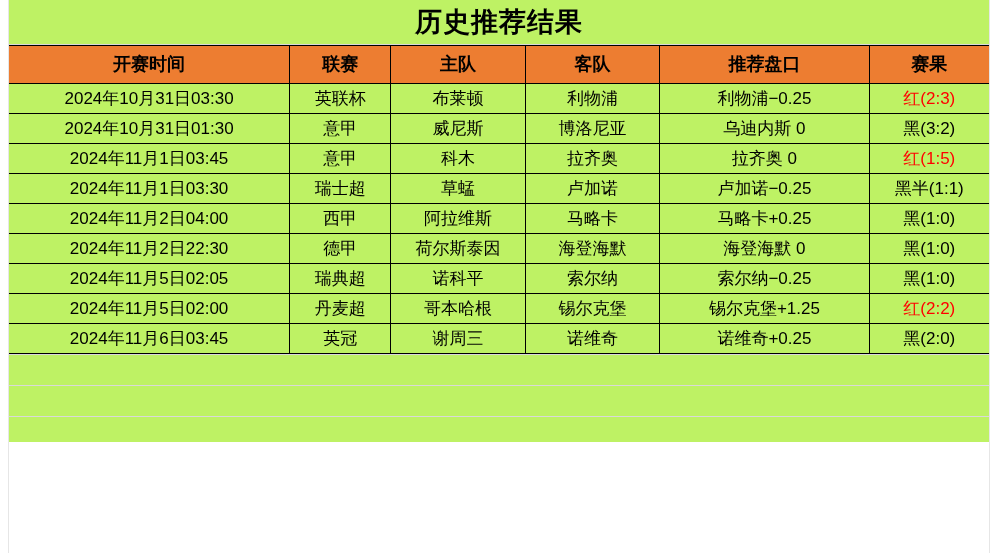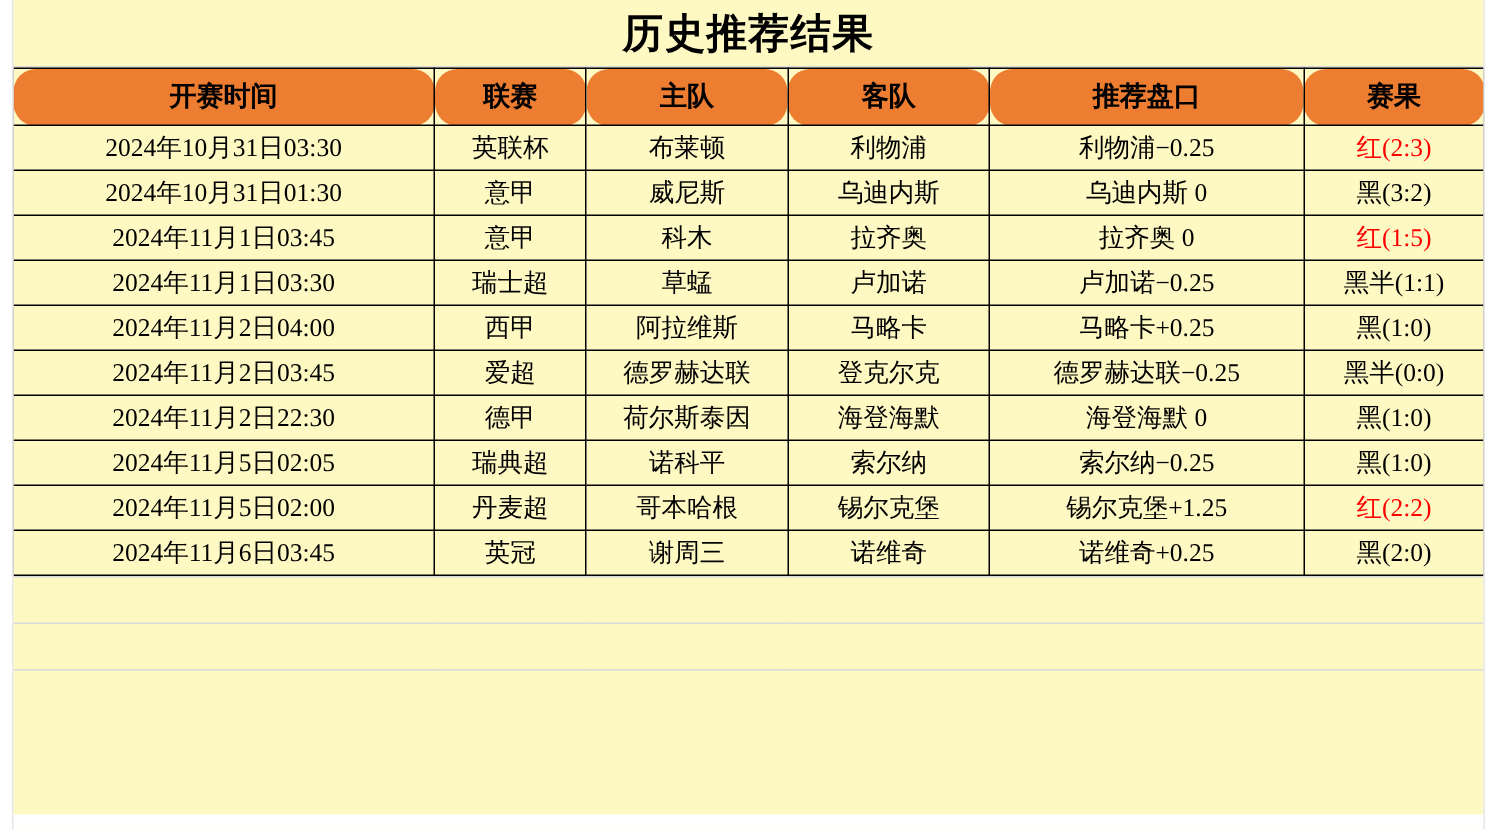--- a/index.html
+++ b/index.html
@@ -9,24 +9,23 @@
   }
   body {
     width: 998px;
     height: 553px;
     font-family: "Liberation Sans", "DejaVu Sans", sans-serif;
     overflow: hidden;
   }
   .sheet {
     position: relative;
     width: 998px;
-    height: 543px;
-    background: #fef9c3;
+    height: 442px;
+    background: #bef264;
     box-sizing: border-box;
-    font-family: Liberation Serif, serif;
   }
   .title-row {
     height: 44px;
     display: flex;
     align-items: center;
     justify-content: center;
     border-bottom: 1px solid #d9d9d9;
   }
   .title-text {
     font-size: 27px;
@@ -51,21 +50,20 @@
     line-height: 29px;
     white-space: nowrap;
     overflow: hidden;
   }
   table.grid thead th {
     background: #ED7D31;
     font-weight: bold;
     height: 37px;
     line-height: 37px;
     font-size: 18px;
-    border-radius: 15px;
   }
   .col-time { width: 278px; }
   .col-league { width: 100px; }
   .col-home { width: 133px; }
   .col-away { width: 133px; }
   .col-pick { width: 207px; }
   .col-result { width: 119px; }
   .filler-table {
     border-collapse: collapse;
     width: 982px;
@@ -135,21 +133,21 @@
           <td>英联杯</td>
           <td>布莱顿</td>
           <td>利物浦</td>
           <td>利物浦−0.25</td>
           <td style="color: rgb(255, 0, 0); margin-left: 31px;">红(2:3)</td>
         </tr>
         <tr>
           <td>2024年10月31日01:30</td>
           <td>意甲</td>
           <td>威尼斯</td>
-          <td>乌迪内斯</td>
+          <td>博洛尼亚</td>
           <td>乌迪内斯 0</td>
           <td style="color: rgb(0, 0, 0); margin-top: 29px;">黑(3:2)</td>
         </tr>
         <tr>
           <td>2024年11月1日03:45</td>
           <td>意甲</td>
           <td>科木</td>
           <td>拉齐奥</td>
           <td>拉齐奥 0</td>
           <td style="color: rgb(255, 0, 0);">红(1:5)</td>
@@ -162,28 +160,20 @@
           <td>卢加诺−0.25</td>
           <td style="color: rgb(0, 0, 0);">黑半(1:1)</td>
         </tr>
         <tr>
           <td>2024年11月2日04:00</td>
           <td>西甲</td>
           <td>阿拉维斯</td>
           <td>马略卡</td>
           <td>马略卡+0.25</td>
           <td style="color: rgb(0, 0, 0);">黑(1:0)</td>
-        </tr>
-        <tr>
-          <td>2024年11月2日03:45</td>
-          <td>爱超</td>
-          <td>德罗赫达联</td>
-          <td>登克尔克</td>
-          <td>德罗赫达联−0.25</td>
-          <td style="color: rgb(0, 0, 0);">黑半(0:0)</td>
         </tr>
         <tr>
           <td>2024年11月2日22:30</td>
           <td>德甲</td>
           <td>荷尔斯泰因</td>
           <td>海登海默</td>
           <td>海登海默 0</td>
           <td style="color: rgb(0, 0, 0);">黑(1:0)</td>
         </tr>
         <tr>

